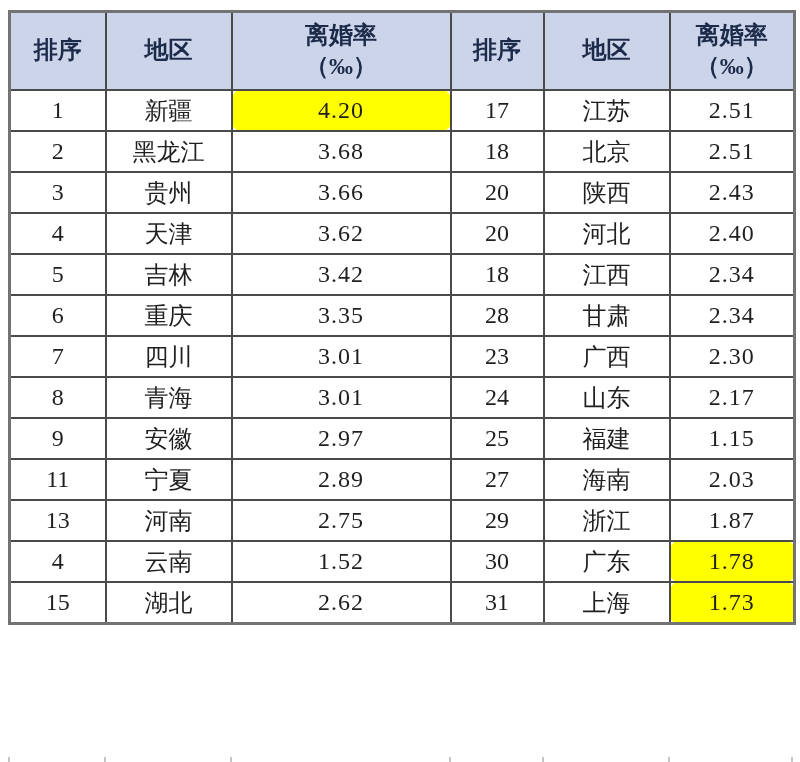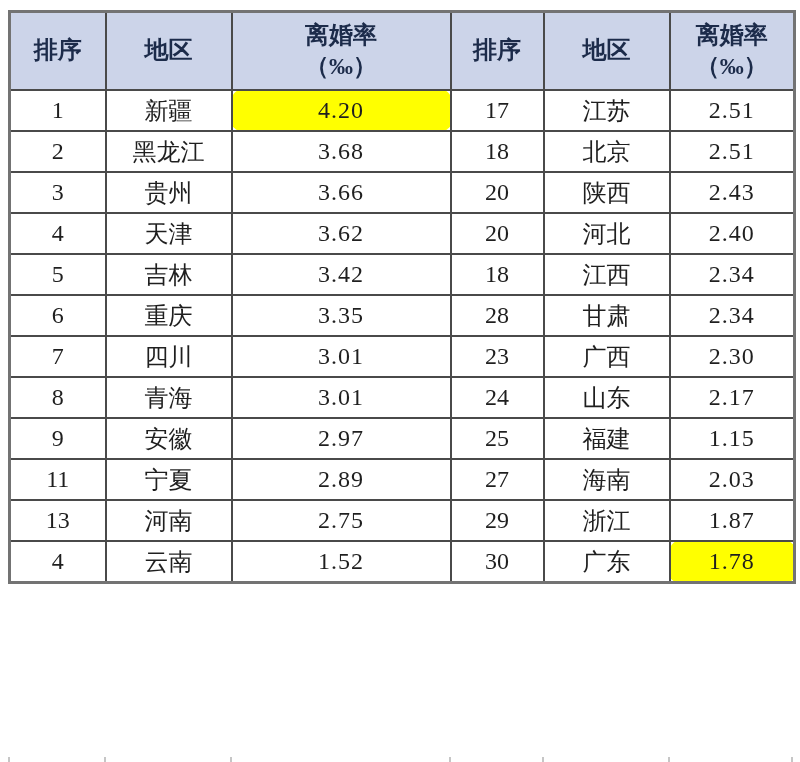--- a/index.html
+++ b/index.html
@@ -188,20 +188,28 @@
           <td class="rate">1.87</td>
         </tr>
         <tr>
           <td>4</td>
           <td>云南</td>
           <td class="rate">1.52</td>
           <td>30</td>
           <td>广东</td>
           <td class="rate hl">1.78</td>
         </tr>
+        <tr>
+          <td>15</td>
+          <td>湖北</td>
+          <td class="rate">2.62</td>
+          <td>31</td>
+          <td>上海</td>
+          <td class="rate hl">1.73</td>
+        </tr>
       </tbody>
   </table>
 
   <div>
     <span class="bottom-tick" style="left:8px"></span>
     <span class="bottom-tick" style="left:104px"></span>
     <span class="bottom-tick" style="left:230px"></span>
     <span class="bottom-tick" style="left:449px"></span>
     <span class="bottom-tick" style="left:542px"></span>
     <span class="bottom-tick" style="left:668px"></span>

